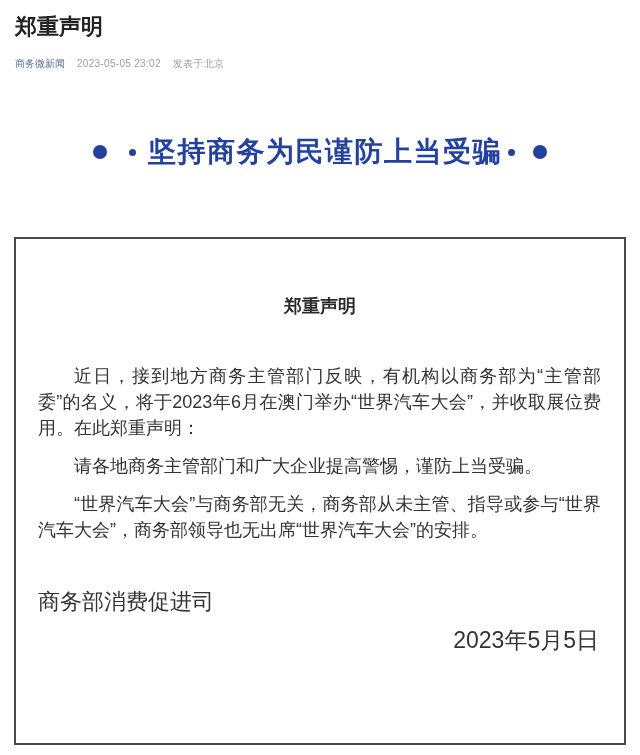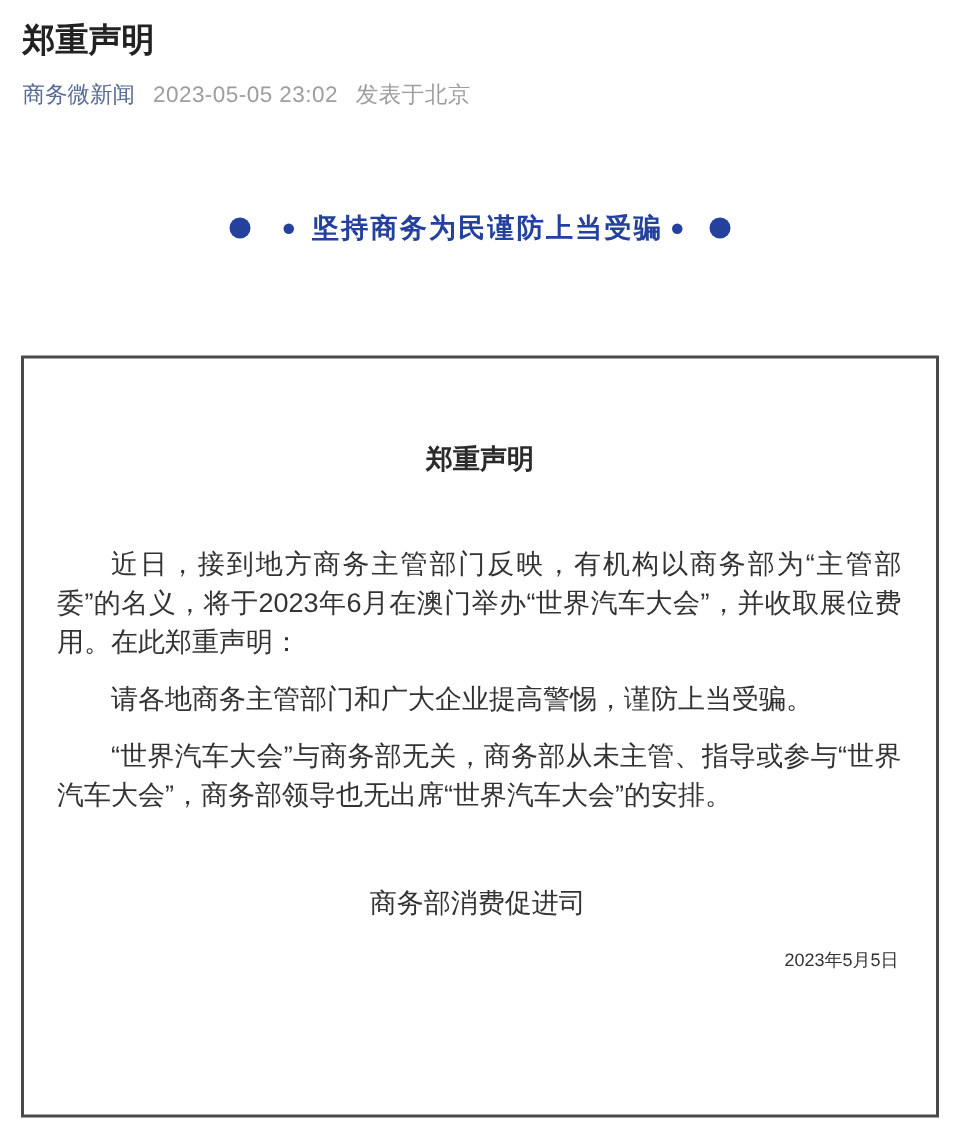--- a/index.html
+++ b/index.html
@@ -7,36 +7,36 @@
   html,body { margin:0; padding:0; }
   body {
     width:640px; height:755px; background:#ffffff; overflow:hidden;
     font-family:"Liberation Sans","DejaVu Sans",sans-serif;
   }
   .article-title {
     margin:12px 16px 0 15px;
     font-size:22px; font-weight:bold; color:#222; line-height:30px;
   }
   .byline {
-    margin:12px 16px 0 15px; font-size:15px; line-height:20px;
+    margin:12px 16px 0 15px; font-size:10px; line-height:20px;
     white-space:nowrap;
   }
   .byline .account { color:var(--link); font-weight:500; margin-right:12px; cursor:pointer; }
   .byline .meta { color:var(--meta); margin-right:12px; letter-spacing:0.3px; }
   .banner {
     margin-top:40px; height:76px;
     display:flex; align-items:center; justify-content:center;
   }
   .dot-lg { width:14px; height:14px; border-radius:50%; background:var(--blue); flex:0 0 auto; }
   .dot-sm { width:7px; height:7px; border-radius:50%; background:var(--blue); flex:0 0 auto; }
   .gap-a { margin-right:22px; }
   .gap-b { margin-right:12px; }
   .gap-d { margin-right:18px; }
   .banner-text {
-    color:var(--blue); font-weight:bold; font-size:18px; letter-spacing:1.5px;
+    color:var(--blue); font-weight:bold; font-size:28px; letter-spacing:1.5px;
     line-height:24px; flex:0 0 auto;
   }
   .logo-wrap { flex:0 0 auto; margin:0 8px; width:72px; height:72px; }
   .statement-box {
     margin:47px 14px 0 14px;
     border:2px solid var(--border);
     background:#fff;
     padding:54px 22px 52px 22px;
     color:var(--text);
     min-height:508px;
@@ -44,25 +44,25 @@
   .stmt-heading {
     text-align:center; font-size:18px; font-weight:bold; color:#2b2b2b;
     line-height:26px; margin:0 0 44px 0;
   }
   .stmt-p {
     font-size:18px; line-height:26px; color:var(--text);
     text-align:justify; text-indent:2em; margin:12px 1px 0 0;
   }
   .stmt-p.first { margin-top:0; }
   .stmt-signature {
-    margin-top:46px; text-align:center; font-size:18px; line-height:26px;
+    margin-top:46px; text-align:left; font-size:22px; line-height:26px;
     color:var(--text); padding-right:3px;
   }
   .stmt-date {
-    margin-top:12px; text-align:right; font-size:12px; line-height:26px;
+    margin-top:12px; text-align:right; font-size:23px; line-height:26px;
     color:var(--text); padding-right:3px;
   }
 </style>
 </head>
 <body>
 
 <div class="article-title">郑重声明</div>
 
 <div class="byline">
   <span class="account">商务微新闻</span><span class="meta">2023-05-05 23:02</span><span class="meta">发表于北京</span>

